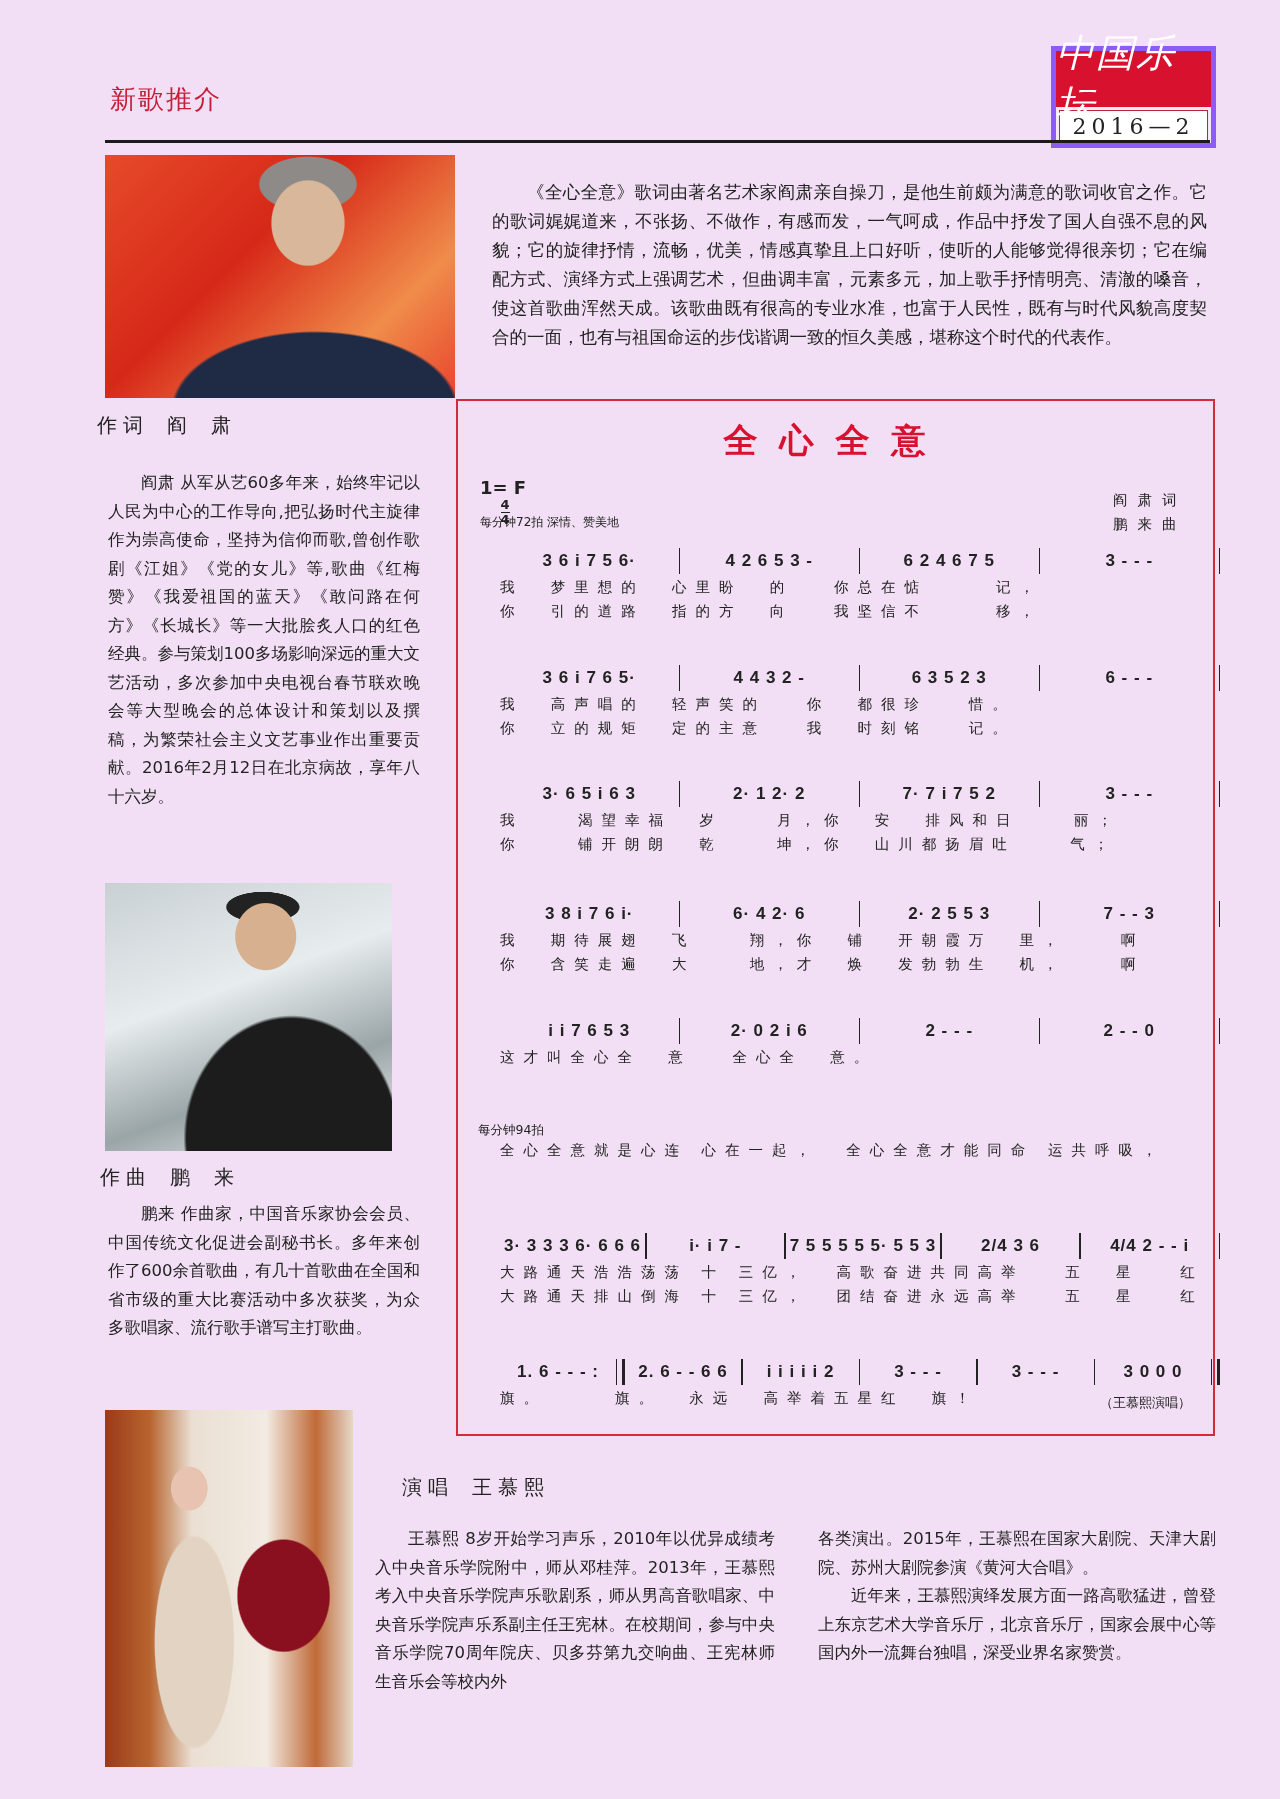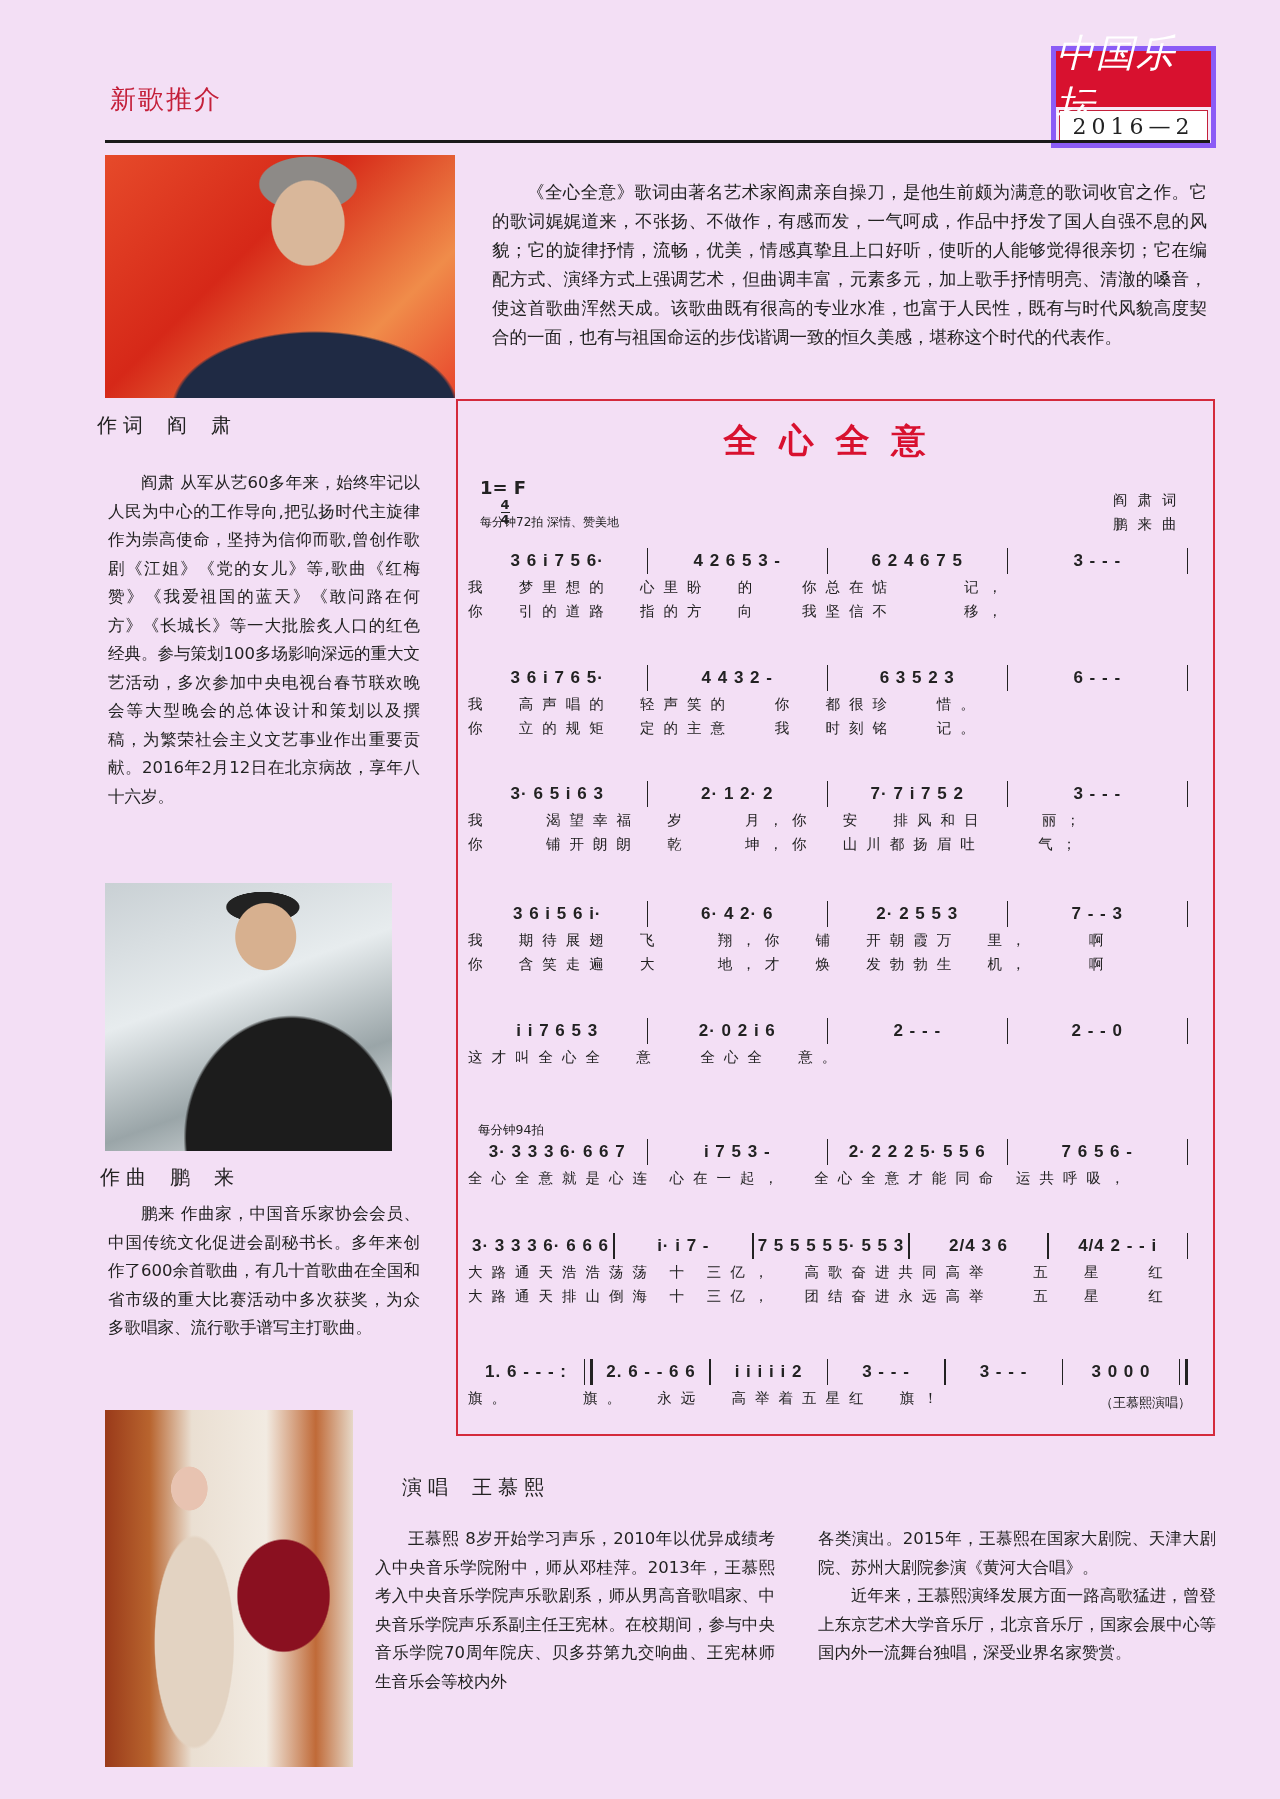--- a/index.html
+++ b/index.html
@@ -97,21 +97,21 @@
   }
   .key {
     left: 480px; top: 477px; font-size: 18px; font-weight: bold;
     display: flex; align-items: center; flex-direction: column;
   }
   .key .frac { display: inline-flex; flex-direction: column; align-items: center; font-size: 13px; line-height: 14px; margin-left: 4px; }
   .key .frac span:first-child { border-bottom: 1px solid #222; }
   .tempo { left: 480px; top: 514px; font-size: 12px; }
   .credits { left: 1113px; top: 488px; font-family: "DejaVu Serif", serif; font-size: 14.5px; line-height: 24px; letter-spacing: 10px; text-align: left; }
 
-  .system { left: 468px; width: 720px; }
+  .system { left: 500px; width: 720px; }
   .notes {
     display: flex; align-items: center; height: 28px;
     font-family: "Liberation Sans", sans-serif; font-weight: bold; font-size: 17px;
     white-space: pre;
   }
   .measure { flex: 1; display: flex; justify-content: space-around; padding: 0 4px; letter-spacing: 1px; }
   .bar { width: 1.5px; height: 26px; background: #222; }
   .bar.double { width: 5px; border-left: 1.5px solid #222; border-right: 3px solid #222; background: none; }
   .lyric {
     font-family: "DejaVu Serif", serif; font-size: 14.5px; height: 24px; line-height: 24px;
@@ -192,21 +192,21 @@
     <span class="measure">2· 1 2· 2</span><span class="bar"></span>
     <span class="measure">7· 7 i 7 5 2</span><span class="bar"></span>
     <span class="measure">3 - - -</span><span class="bar"></span>
   </div>
   <div class="lyric">我    渴望幸福  岁    月，你  安  排风和日    丽；</div>
   <div class="lyric">你    铺开朗朗  乾    坤，你  山川都扬眉吐    气；</div>
 </div>
 
 <div class="abs system" style="top:900px">
   <div class="notes">
-    <span class="measure">3 6 i 5 6 i·</span><span class="bar"></span>
+    <span class="measure">3 8 i 7 6 i·</span><span class="bar"></span>
     <span class="measure">6· 4 2· 6</span><span class="bar"></span>
     <span class="measure">2· 2 5 5 3</span><span class="bar"></span>
     <span class="measure">7 - - 3</span><span class="bar"></span>
   </div>
   <div class="lyric">我  期待展翅  飞    翔，你  铺  开朝霞万  里，    啊</div>
   <div class="lyric">你  含笑走遍  大    地，才  焕  发勃勃生  机，    啊</div>
 </div>
 
 <div class="abs system" style="top:1017px">
   <div class="notes">
@@ -214,26 +214,20 @@
     <span class="measure">2· 0 2 i 6</span><span class="bar"></span>
     <span class="measure">2 - - -</span><span class="bar"></span>
     <span class="measure">2 - - 0</span><span class="bar"></span>
   </div>
   <div class="lyric">这才叫全心全  意   全心全  意。</div>
 </div>
 
 <div class="abs tempo2">每分钟94拍</div>
 
 <div class="abs system" style="top:1138px">
-  <div class="notes">
-    <span class="measure">3· 3 3 3 6· 6 6 7</span><span class="bar"></span>
-    <span class="measure">i 7 5 3 -</span><span class="bar"></span>
-    <span class="measure">2· 2 2 2 5· 5 5 6</span><span class="bar"></span>
-    <span class="measure">7 6 5 6 -</span><span class="bar"></span>
-  </div>
   <div class="lyric">全心全意就是心连 心在一起，  全心全意才能同命 运共呼吸，</div>
 </div>
 
 <div class="abs system" style="top:1232px">
   <div class="notes">
     <span class="measure">3· 3 3 3 6· 6 6 6</span><span class="bar"></span>
     <span class="measure">i· i 7 -</span><span class="bar"></span>
     <span class="measure">7 5 5 5 5 5· 5 5 3</span><span class="bar"></span>
     <span class="measure">2/4 3 6</span><span class="bar"></span>
     <span class="measure">4/4 2 - - i</span><span class="bar"></span>

